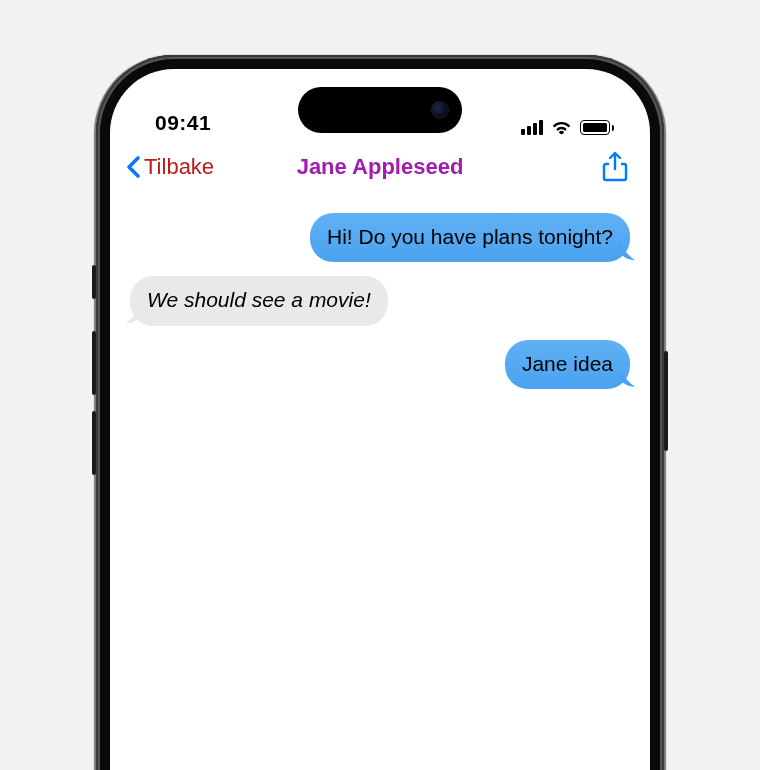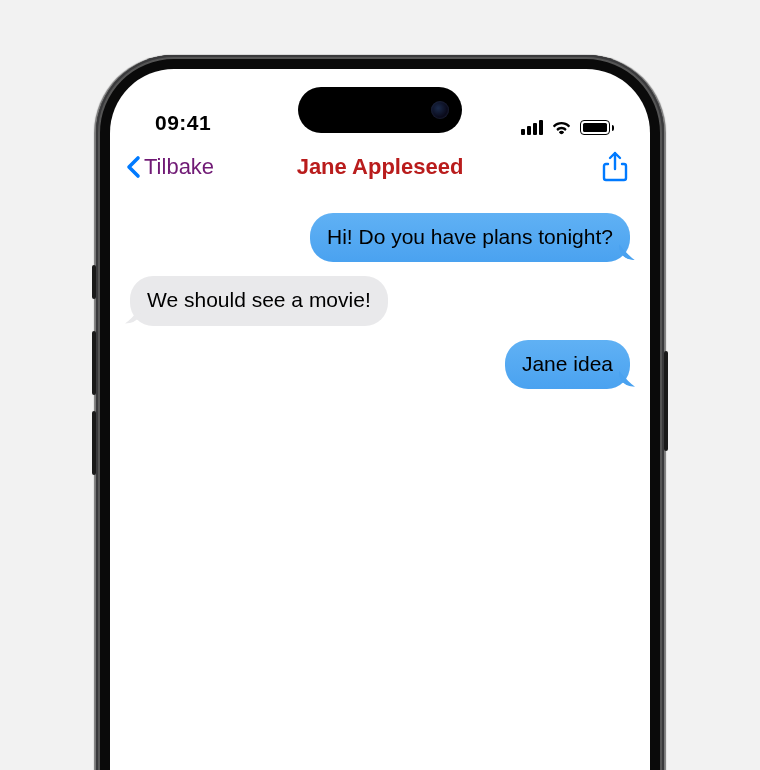--- a/index.html
+++ b/index.html
@@ -135,30 +135,30 @@
     .nav-bar {
       height: 52px;
       display: flex;
       align-items: center;
       justify-content: space-between;
       padding: 0 22px 0 16px;
     }
     .back-btn {
       display: flex;
       align-items: center;
-      color: #701a75;
+      color: #b91c1c;
       font-size: 22px;
       gap: 2px;
       cursor: pointer;
     }
     .back-btn svg { display:block; }
     .nav-title {
       font-size: 22px;
       font-weight: 600;
-      color: #b91c1c;
+      color: #a21caf;
       position: absolute;
       left: 50%;
       transform: translateX(-50%);
     }
     .share-btn {
       color: #007aff;
       cursor: pointer;
     }
     .share-btn svg { display:block; }
 
@@ -179,20 +179,21 @@
       line-height: 1.25;
       position: relative;
     }
     .bubble.sent {
       background: linear-gradient(180deg, #60b1f4 0%, #4aa2f0 100%);
       color: #000;
     }
     .bubble.received {
       background: #e9e9eb;
       color: #000;
+      font-style: italic;
     }
     .bubble.sent::after {
       content:"";
       position:absolute;
       right:-5px;
       bottom:2px;
       width:16px;
       height:16px;
       background: #4aa2f0;
       border-bottom-left-radius: 14px;

